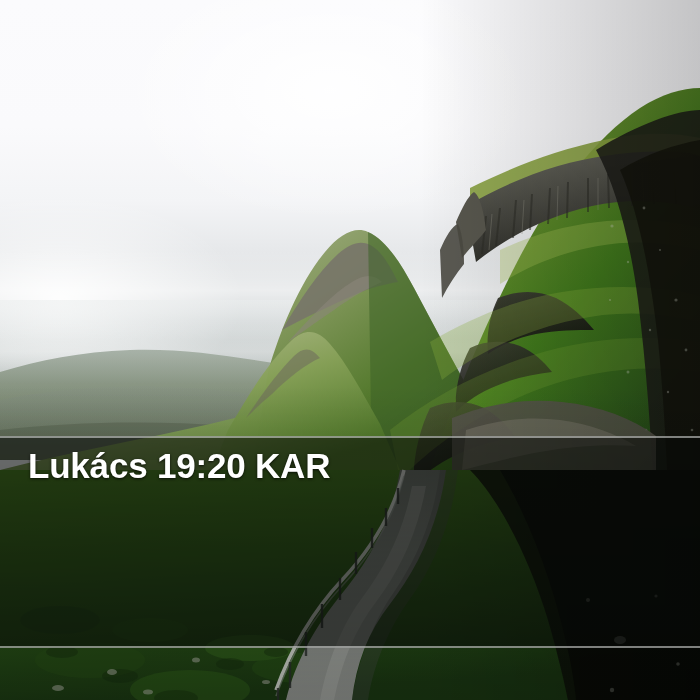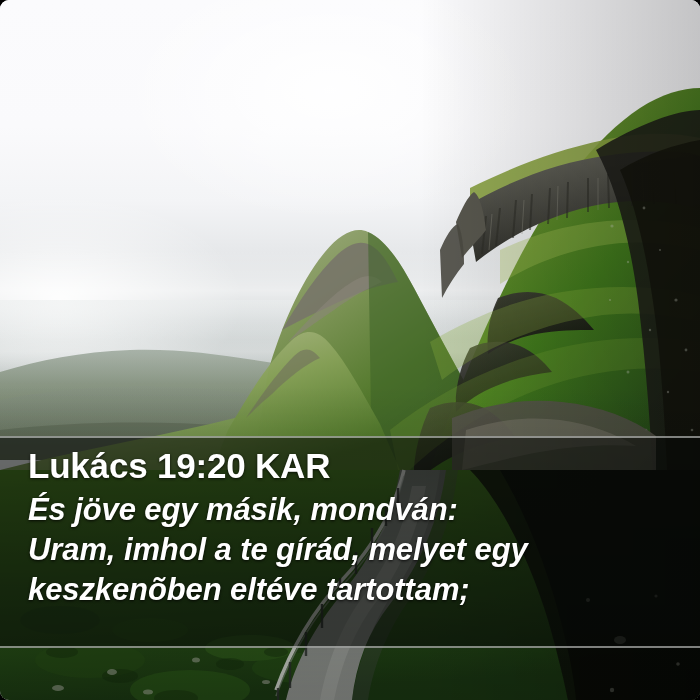--- a/index.html
+++ b/index.html
@@ -7,21 +7,20 @@
     padding: 0;
     background: #000;
   }
   #scene {
     position: relative;
     width: 700px;
     height: 700px;
     overflow: hidden;
     font-family: "Liberation Sans", sans-serif;
     background: #eef0f2;
-    border-radius: 9px;
   }
 
   
   .sky {
     position: absolute;
     left: 0; top: 0;
     width: 700px; height: 420px;
     background:
       radial-gradient(ellipse 260px 150px at 60px 300px, rgba(255,255,255,0.95) 0%, rgba(255,255,255,0) 70%),
       radial-gradient(ellipse 300px 180px at 330px 90px, rgba(255,255,255,0.9) 0%, rgba(255,255,255,0) 72%),
@@ -345,20 +344,15 @@
         <line x1="290" y1="662" x2="290" y2="688"></line>
         <line x1="278" y1="688" x2="278" y2="700"></line>
       </g>
     </svg>
   </div>
 
   <div class="vignette"></div>
 
   <div class="verse-overlay">
     <div class="verse-ref">Lukács 19:20 KAR</div>
-    <div class="verse-body">
-      <div class="verse-line">És jöve egy másik, mondván:</div>
-      <div class="verse-line">Uram, imhol a te gírád, melyet egy</div>
-      <div class="verse-line">keszkenõben eltéve tartottam;</div>
-    </div>
   </div>
 
 </div>
 
 </body></html>

